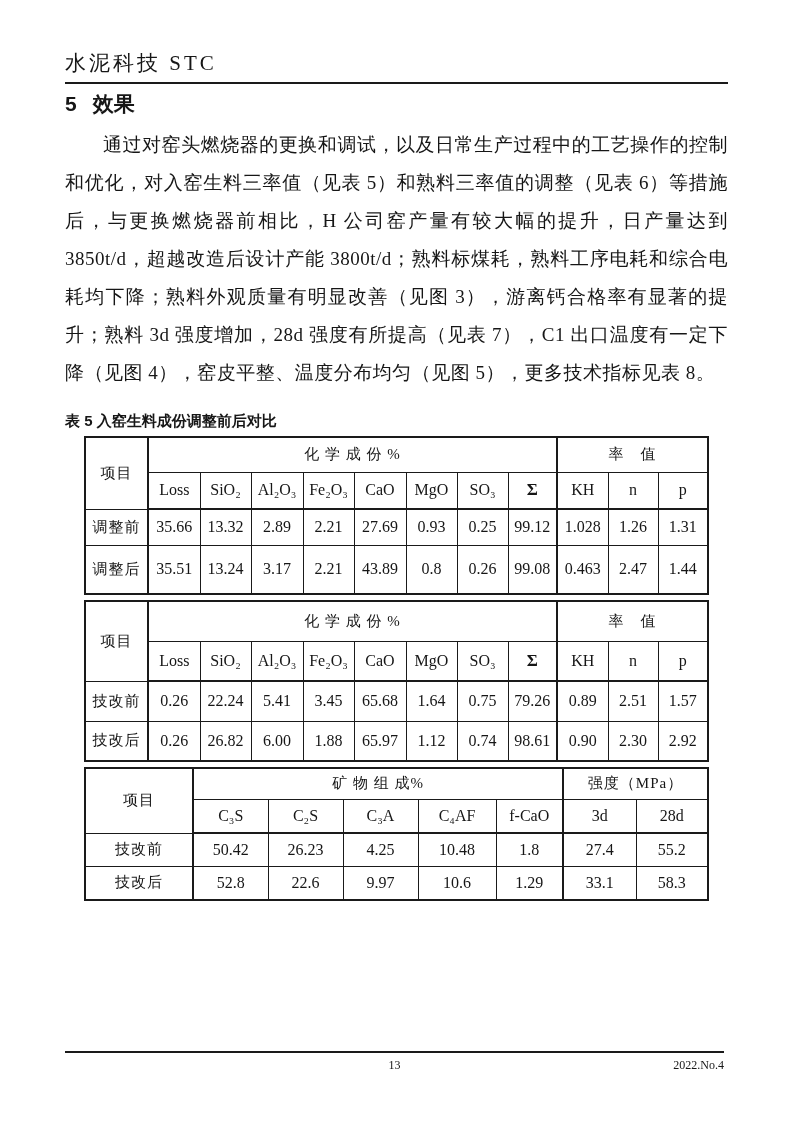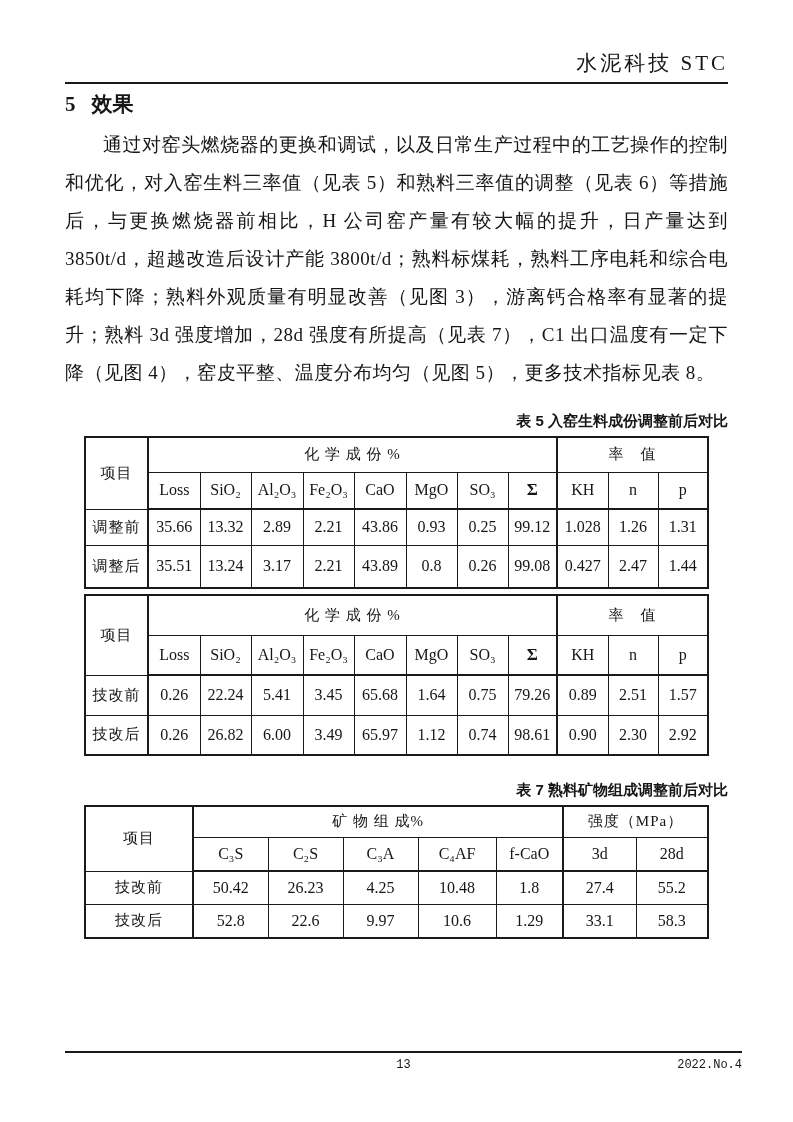--- a/index.html
+++ b/index.html
@@ -1,47 +1,47 @@
 <!DOCTYPE html>
 <html><head>
 <meta charset="utf-8">
 <style>
   html,body{margin:0;padding:0}
   body{width:793px;height:1122px;background:#ffffff;color:#161616;
        font-family:"Liberation Serif","DejaVu Serif",serif}
   .page{position:relative;width:793px;height:1122px;box-sizing:border-box;
         padding:48px 65px 0 65px;overflow:hidden;background:#fff}
 
-  .journal-title{text-align:right;font-size:21px;letter-spacing:3px;height:32px;line-height:30px}
+  .journal-title{text-align:left;font-size:21px;letter-spacing:3px;height:32px;line-height:30px}
   .header-rule{border:none;border-top:2.5px solid #1a1a1a;margin:2px 0 0 0}
 
-  .section-heading{font-family:Liberation Serif, serif;
+  .section-heading{font-family:Liberation Sans, sans-serif;
         font-weight:bold;font-size:21px;margin-top:7px;line-height:26px}
   .section-heading .num{margin-right:16px}
 
   .body-paragraph{margin-top:9px;font-size:19px;line-height:38px;
         text-align:justify;text-indent:2em;letter-spacing:0.5px}
 
-  .table-caption{text-align:right;font-family:"Liberation Sans","DejaVu Sans",sans-serif;
+  .table-caption{text-align:left;font-family:"Liberation Sans","DejaVu Sans",sans-serif;
         font-weight:bold;font-size:15px;line-height:20px}
   .cap5{margin-top:4px}
   .cap6{margin-top:22px}
   .cap7{margin-top:24px}
 
   table.data-table{border-collapse:collapse;table-layout:fixed;margin:5px auto 0 auto;
         border:2px solid #1a1a1a;text-align:center;font-size:16px}
   .data-table td{border:1px solid #1a1a1a;padding:0 2px;vertical-align:middle;overflow:hidden}
   .data-table td.zh{font-size:15px;letter-spacing:1px}
   .data-table td.b-r{border-right-width:2px}
   .data-table tr.h2 td{border-bottom-width:2px}
   .data-table td.sigma{font-weight:bold;font-size:17px}
 
-  .footer{position:absolute;left:65px;right:51px;top:1051px;height:24px;
+  .footer{position:absolute;left:65px;right:69px;top:1051px;height:24px;
         border-top:2.5px solid #1a1a1a;
-        font-family:Liberation Mono, monospace;font-size:12px}
+        font-family:Liberation Serif, serif;font-size:12px}
   .footer .page-num{position:absolute;left:50%;top:5px;transform:translateX(-50%)}
   .footer .issue{position:absolute;right:0;top:5px}
 </style>
 </head>
 <body>
 
 <div class="page">
 
   <div class="journal-title">水泥科技 STC</div>
   <hr class="header-rule">
@@ -86,39 +86,39 @@
       <td>KH</td>
       <td>n</td>
       <td>p</td>
     </tr>
     <tr style="height:36px">
       <td class="zh b-r">调整前</td>
       <td>35.66</td>
       <td>13.32</td>
       <td>2.89</td>
       <td>2.21</td>
-      <td>43.86</td>
+      <td>27.69</td>
       <td>0.93</td>
       <td>0.25</td>
       <td class="b-r">99.12</td>
       <td>1.028</td>
       <td>1.26</td>
       <td>1.31</td>
     </tr>
-    <tr style="height:43px">
+    <tr style="height:49px">
       <td class="zh b-r">调整后</td>
       <td>35.51</td>
       <td>13.24</td>
       <td>3.17</td>
       <td>2.21</td>
       <td>43.89</td>
       <td>0.8</td>
       <td>0.26</td>
       <td class="b-r">99.08</td>
-      <td>0.427</td>
+      <td>0.463</td>
       <td>2.47</td>
       <td>1.44</td>
     </tr>
     </tbody>
   </table>
 
   <table class="data-table">
     <colgroup>
       <col style="width:63px">
         <col style="width:52px">
@@ -164,33 +164,32 @@
       <td class="b-r">79.26</td>
       <td>0.89</td>
       <td>2.51</td>
       <td>1.57</td>
     </tr>
     <tr style="height:40px">
       <td class="zh b-r">技改后</td>
       <td>0.26</td>
       <td>26.82</td>
       <td>6.00</td>
-      <td>3.49</td>
+      <td>1.88</td>
       <td>65.97</td>
       <td>1.12</td>
       <td>0.74</td>
       <td class="b-r">98.61</td>
       <td>0.90</td>
       <td>2.30</td>
       <td>2.92</td>
     </tr>
     </tbody>
   </table>
 
-  <div class="table-caption cap7">表 7 熟料矿物组成调整前后对比</div>
   <table class="data-table">
     <colgroup>
       <col style="width:108px">
         <col style="width:75px">
         <col style="width:75px">
         <col style="width:75px">
       <col style="width:78px">
         <col style="width:67px">
         <col style="width:73px">
         <col style="width:72px">

